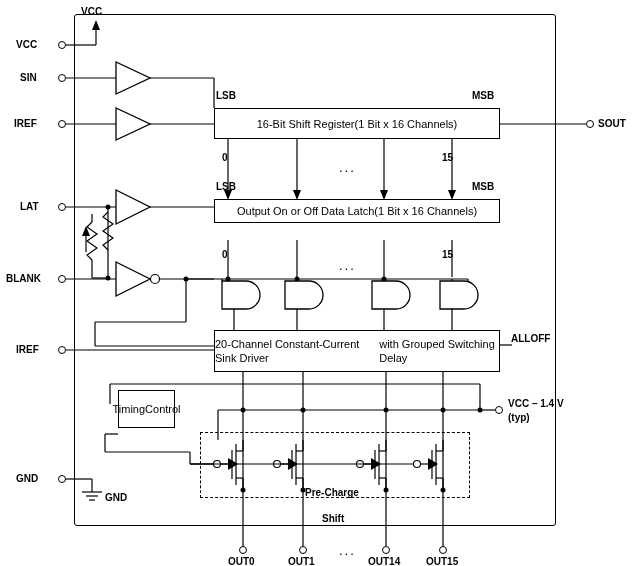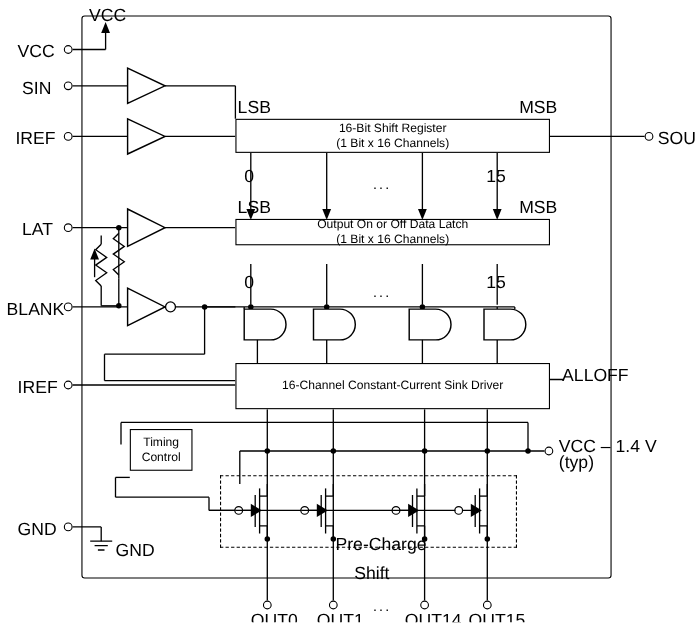--- a/index.html
+++ b/index.html
@@ -1,22 +1,22 @@
 <!DOCTYPE html>
 <html><head>
 <meta charset="utf-8">
 <style>
   html,body{margin:0;padding:0;background:#ffffff;}
   body{font-family:"Liberation Sans",sans-serif;}
   #root{position:relative;width:633px;height:566px;overflow:hidden;background:#fff;}
-  .lbl{position:absolute;font-size:16px;color:#000;white-space:nowrap;}
+  .lbl{position:absolute;font-size:10px;color:#000;white-space:nowrap;font-weight:bold;}
   .lbl.ctr{text-align:center;}
   .pin{position:absolute;width:8px;height:8px;border:1.2px solid #000;border-radius:50%;background:#fff;box-sizing:border-box;}
   .box{position:absolute;border:1.3px solid #000;background:#fff;box-sizing:border-box;
-       display:flex;flex-direction:column;align-items:center;justify-content:center;
+       display:flex;align-items:center;justify-content:center;
        font-size:11px;line-height:14px;text-align:left;}
   .dashbox{position:absolute;border:1.6px dashed #000;background:transparent;box-sizing:border-box;}
   .outer{position:absolute;border:1.3px solid #000;border-radius:3px;background:#fff;box-sizing:border-box;}
   svg{position:absolute;left:0;top:0;}
   .dots{position:absolute;font-size:13px;letter-spacing:2px;color:#000;}
 </style>
 </head>
 <body>
 
 <div id="root">
@@ -201,21 +201,22 @@
     <div>16-Bit Shift Register</div>
     <div>(1 Bit x 16 Channels)</div>
   </div>
 
   <div class="box" style="left:214px;top:199px;width:286px;height:24px;">
     <div>Output On or Off Data Latch</div>
     <div>(1 Bit x 16 Channels)</div>
   </div>
 
   <div class="box" style="left:214px;top:330px;width:286px;height:42px;">
-    <div>16-Channel Constant-Current Sink Driver</div>
+    <div>20-Channel Constant-Current Sink Driver</div>
+    <div>with Grouped Switching Delay</div>
   </div>
 
   <div class="box" style="left:118px;top:390px;width:57px;height:38px;">
     <div>Timing</div>
     <div>Control</div>
   </div>
 
   <div class="pin" style="left:58px;top:41px;"></div>
   <div class="pin" style="left:58px;top:74px;"></div>
   <div class="pin" style="left:58px;top:120px;"></div>

